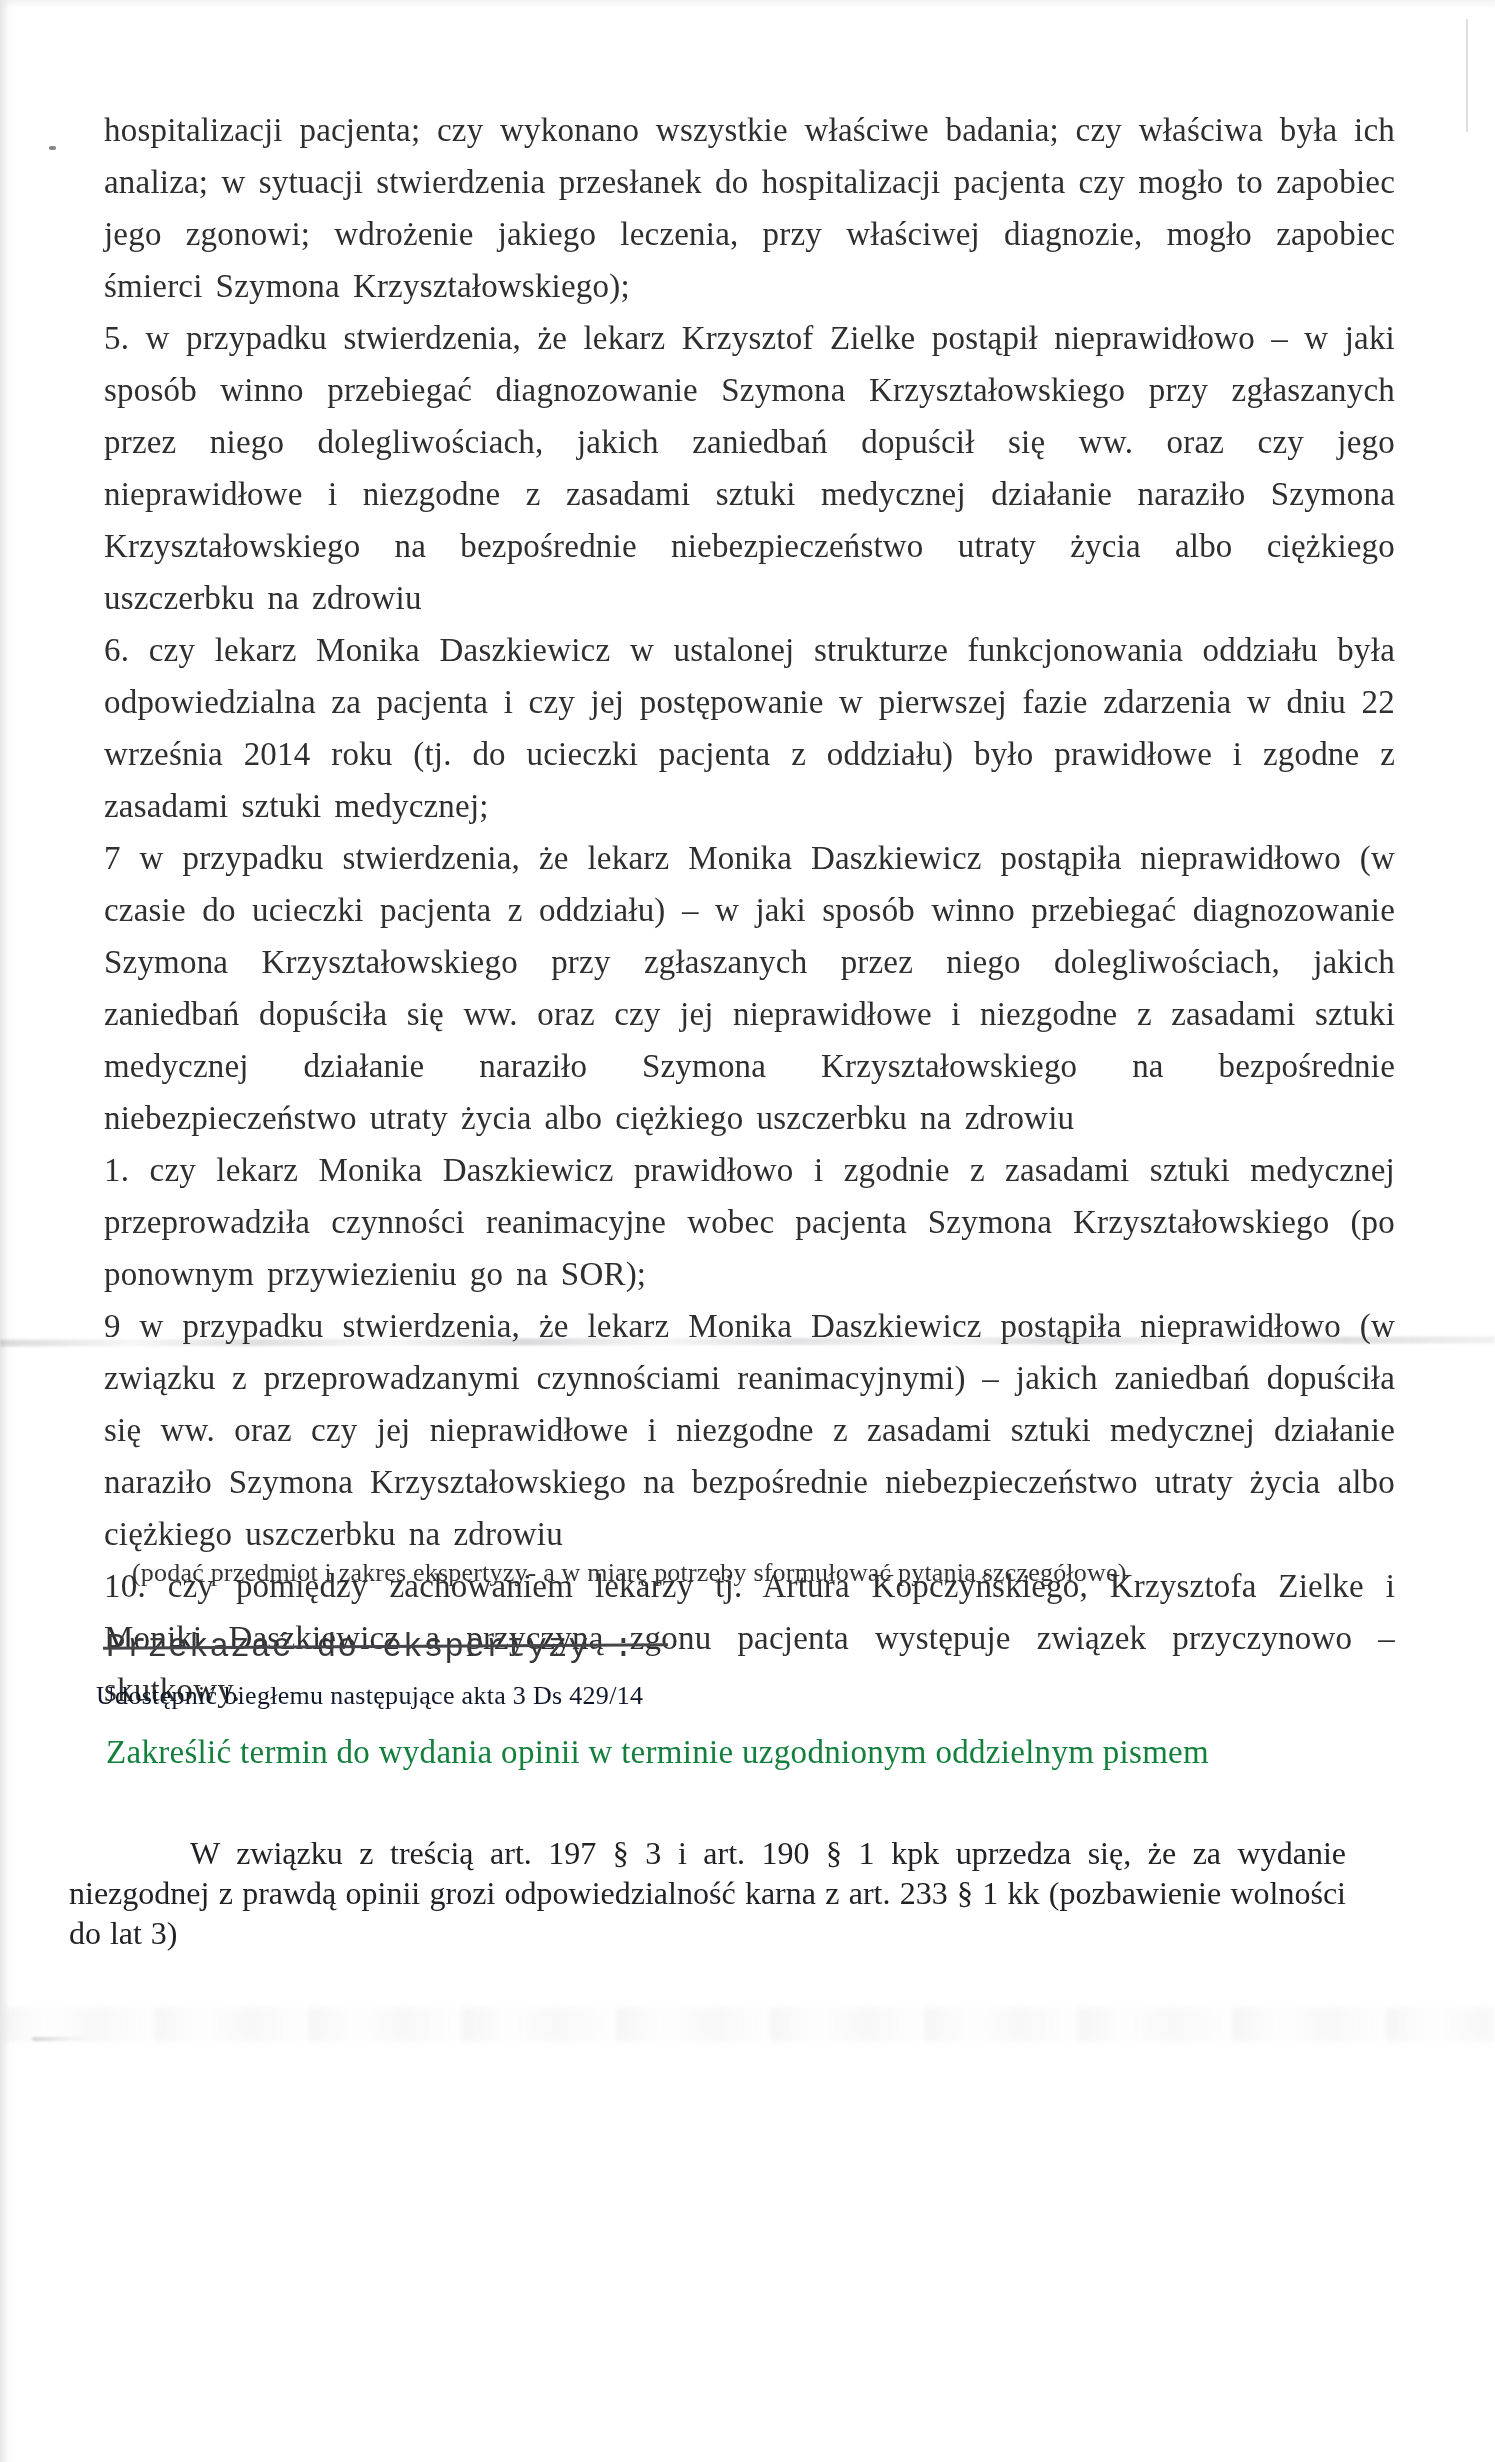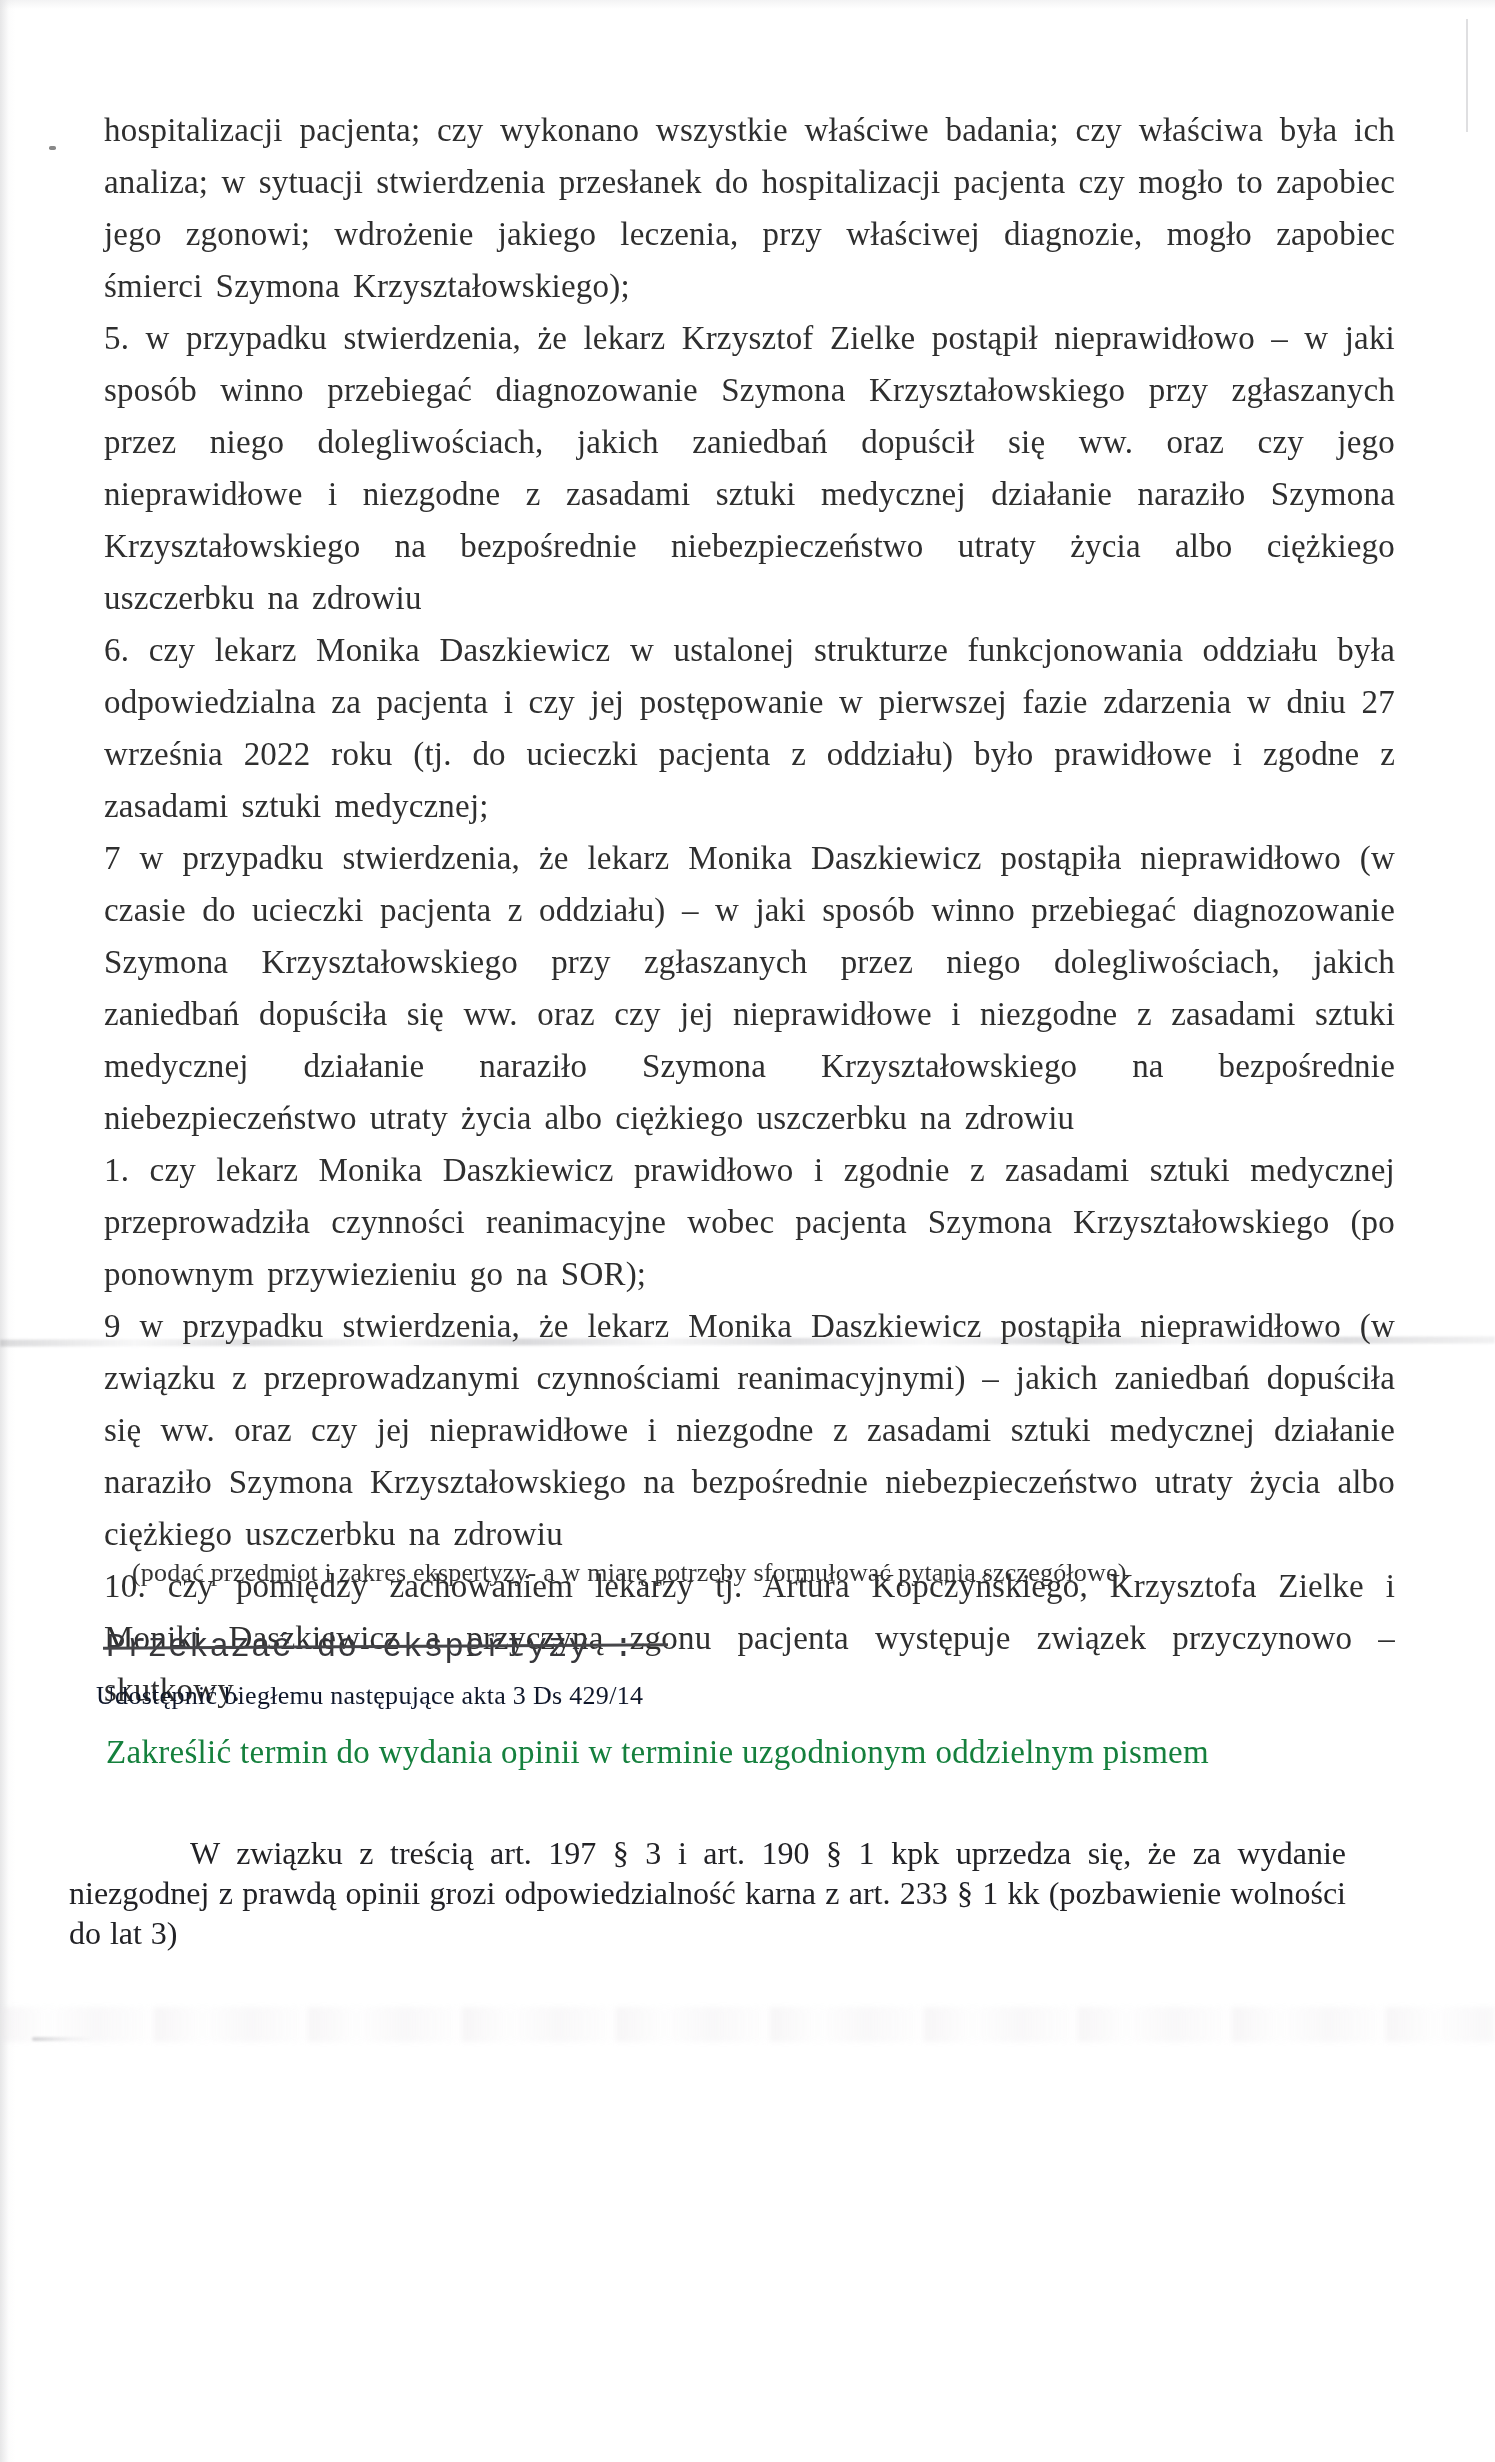--- a/index.html
+++ b/index.html
@@ -171,21 +171,21 @@
   <div class="edge-top"></div>
   <div class="scanline-topright"></div>
   <div class="speck-1"></div>
   <div class="speck-2"></div>
   <div class="scan-streak"></div>
   <div class="scan-band"></div>
 
   <div class="main-text">
     <p>hospitalizacji pacjenta; czy wykonano wszystkie właściwe badania; czy właściwa była ich analiza; w sytuacji stwierdzenia przesłanek do hospitalizacji pacjenta czy mogło to zapobiec jego zgonowi; wdrożenie jakiego leczenia, przy właściwej diagnozie, mogło zapobiec śmierci Szymona Krzyształowskiego);</p>
     <p>5. w przypadku stwierdzenia, że lekarz Krzysztof Zielke postąpił nieprawidłowo – w jaki sposób winno przebiegać diagnozowanie Szymona Krzyształowskiego przy zgłaszanych przez niego dolegliwościach, jakich zaniedbań dopuścił się ww. oraz czy jego nieprawidłowe i niezgodne z zasadami sztuki medycznej działanie naraziło Szymona Krzyształowskiego na bezpośrednie niebezpieczeństwo utraty życia albo ciężkiego uszczerbku na zdrowiu</p>
-    <p>6. czy lekarz Monika Daszkiewicz w ustalonej strukturze funkcjonowania oddziału była odpowiedzialna za pacjenta i czy jej postępowanie w pierwszej fazie zdarzenia w dniu 27 września 2022 roku (tj. do ucieczki pacjenta z oddziału) było prawidłowe i zgodne z zasadami sztuki medycznej;</p>
+    <p>6. czy lekarz Monika Daszkiewicz w ustalonej strukturze funkcjonowania oddziału była odpowiedzialna za pacjenta i czy jej postępowanie w pierwszej fazie zdarzenia w dniu 22 września 2014 roku (tj. do ucieczki pacjenta z oddziału) było prawidłowe i zgodne z zasadami sztuki medycznej;</p>
     <p>7 w przypadku stwierdzenia, że lekarz Monika Daszkiewicz postąpiła nieprawidłowo (w czasie do ucieczki pacjenta z oddziału) – w jaki sposób winno przebiegać diagnozowanie Szymona Krzyształowskiego przy zgłaszanych przez niego dolegliwościach, jakich zaniedbań dopuściła się ww. oraz czy jej nieprawidłowe i niezgodne z zasadami sztuki medycznej działanie naraziło Szymona Krzyształowskiego na bezpośrednie niebezpieczeństwo utraty życia albo ciężkiego uszczerbku na zdrowiu</p>
     <p>1. czy lekarz Monika Daszkiewicz prawidłowo i zgodnie z zasadami sztuki medycznej przeprowadziła czynności reanimacyjne wobec pacjenta Szymona Krzyształowskiego (po ponownym przywiezieniu go na SOR);</p>
     <p>9 w przypadku stwierdzenia, że lekarz Monika Daszkiewicz postąpiła nieprawidłowo (w związku z przeprowadzanymi czynnościami reanimacyjnymi) – jakich zaniedbań dopuściła się ww. oraz czy jej nieprawidłowe i niezgodne z zasadami sztuki medycznej działanie naraziło Szymona Krzyształowskiego na bezpośrednie niebezpieczeństwo utraty życia albo ciężkiego uszczerbku na zdrowiu</p>
     <p>10. czy pomiędzy zachowaniem lekarzy tj. Artura Kopczyńskiego, Krzysztofa Zielke i Moniki Daszkiewicz a przyczyną zgonu pacjenta występuje związek przyczynowo – skutkowy.</p>
   </div>
 
   <div class="note-line">(podać przedmiot i zakres ekspertyzy- a w miarę potrzeby sformułować pytania szczegółowe)</div>
 
   <div class="strike-line">
     <span class="strike-text">Przekazać do ekspertyzy :</span>

